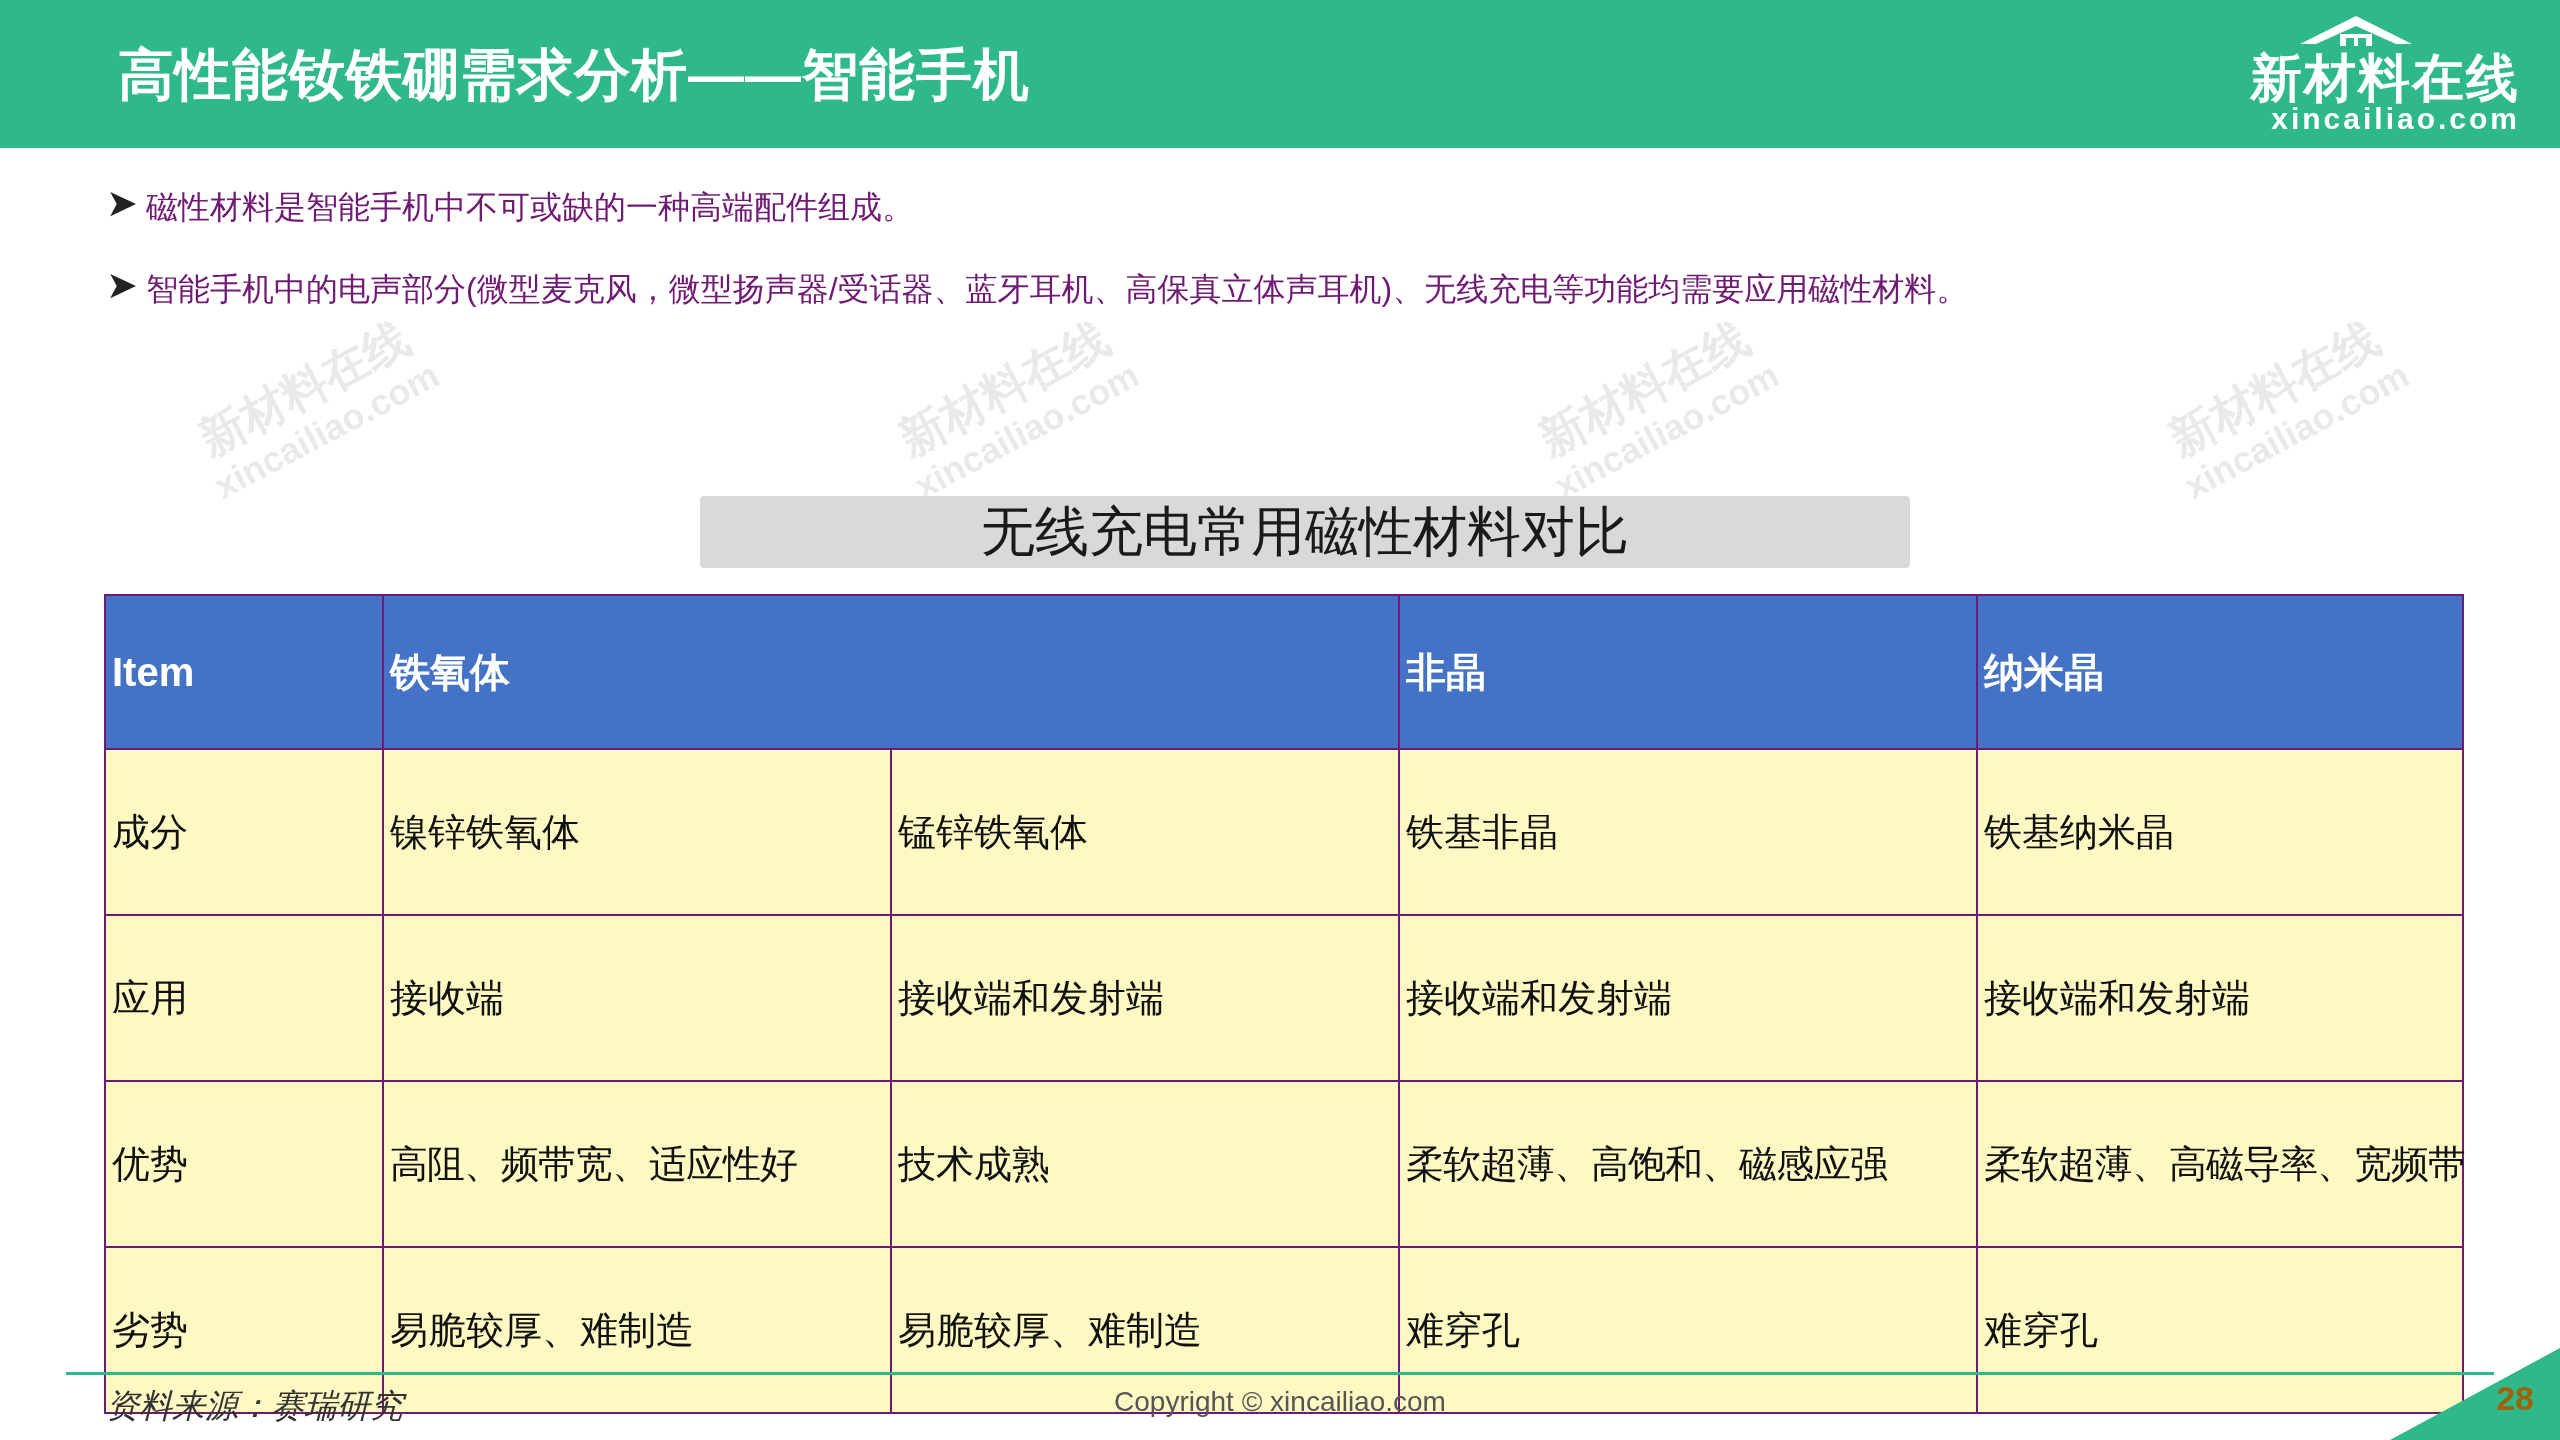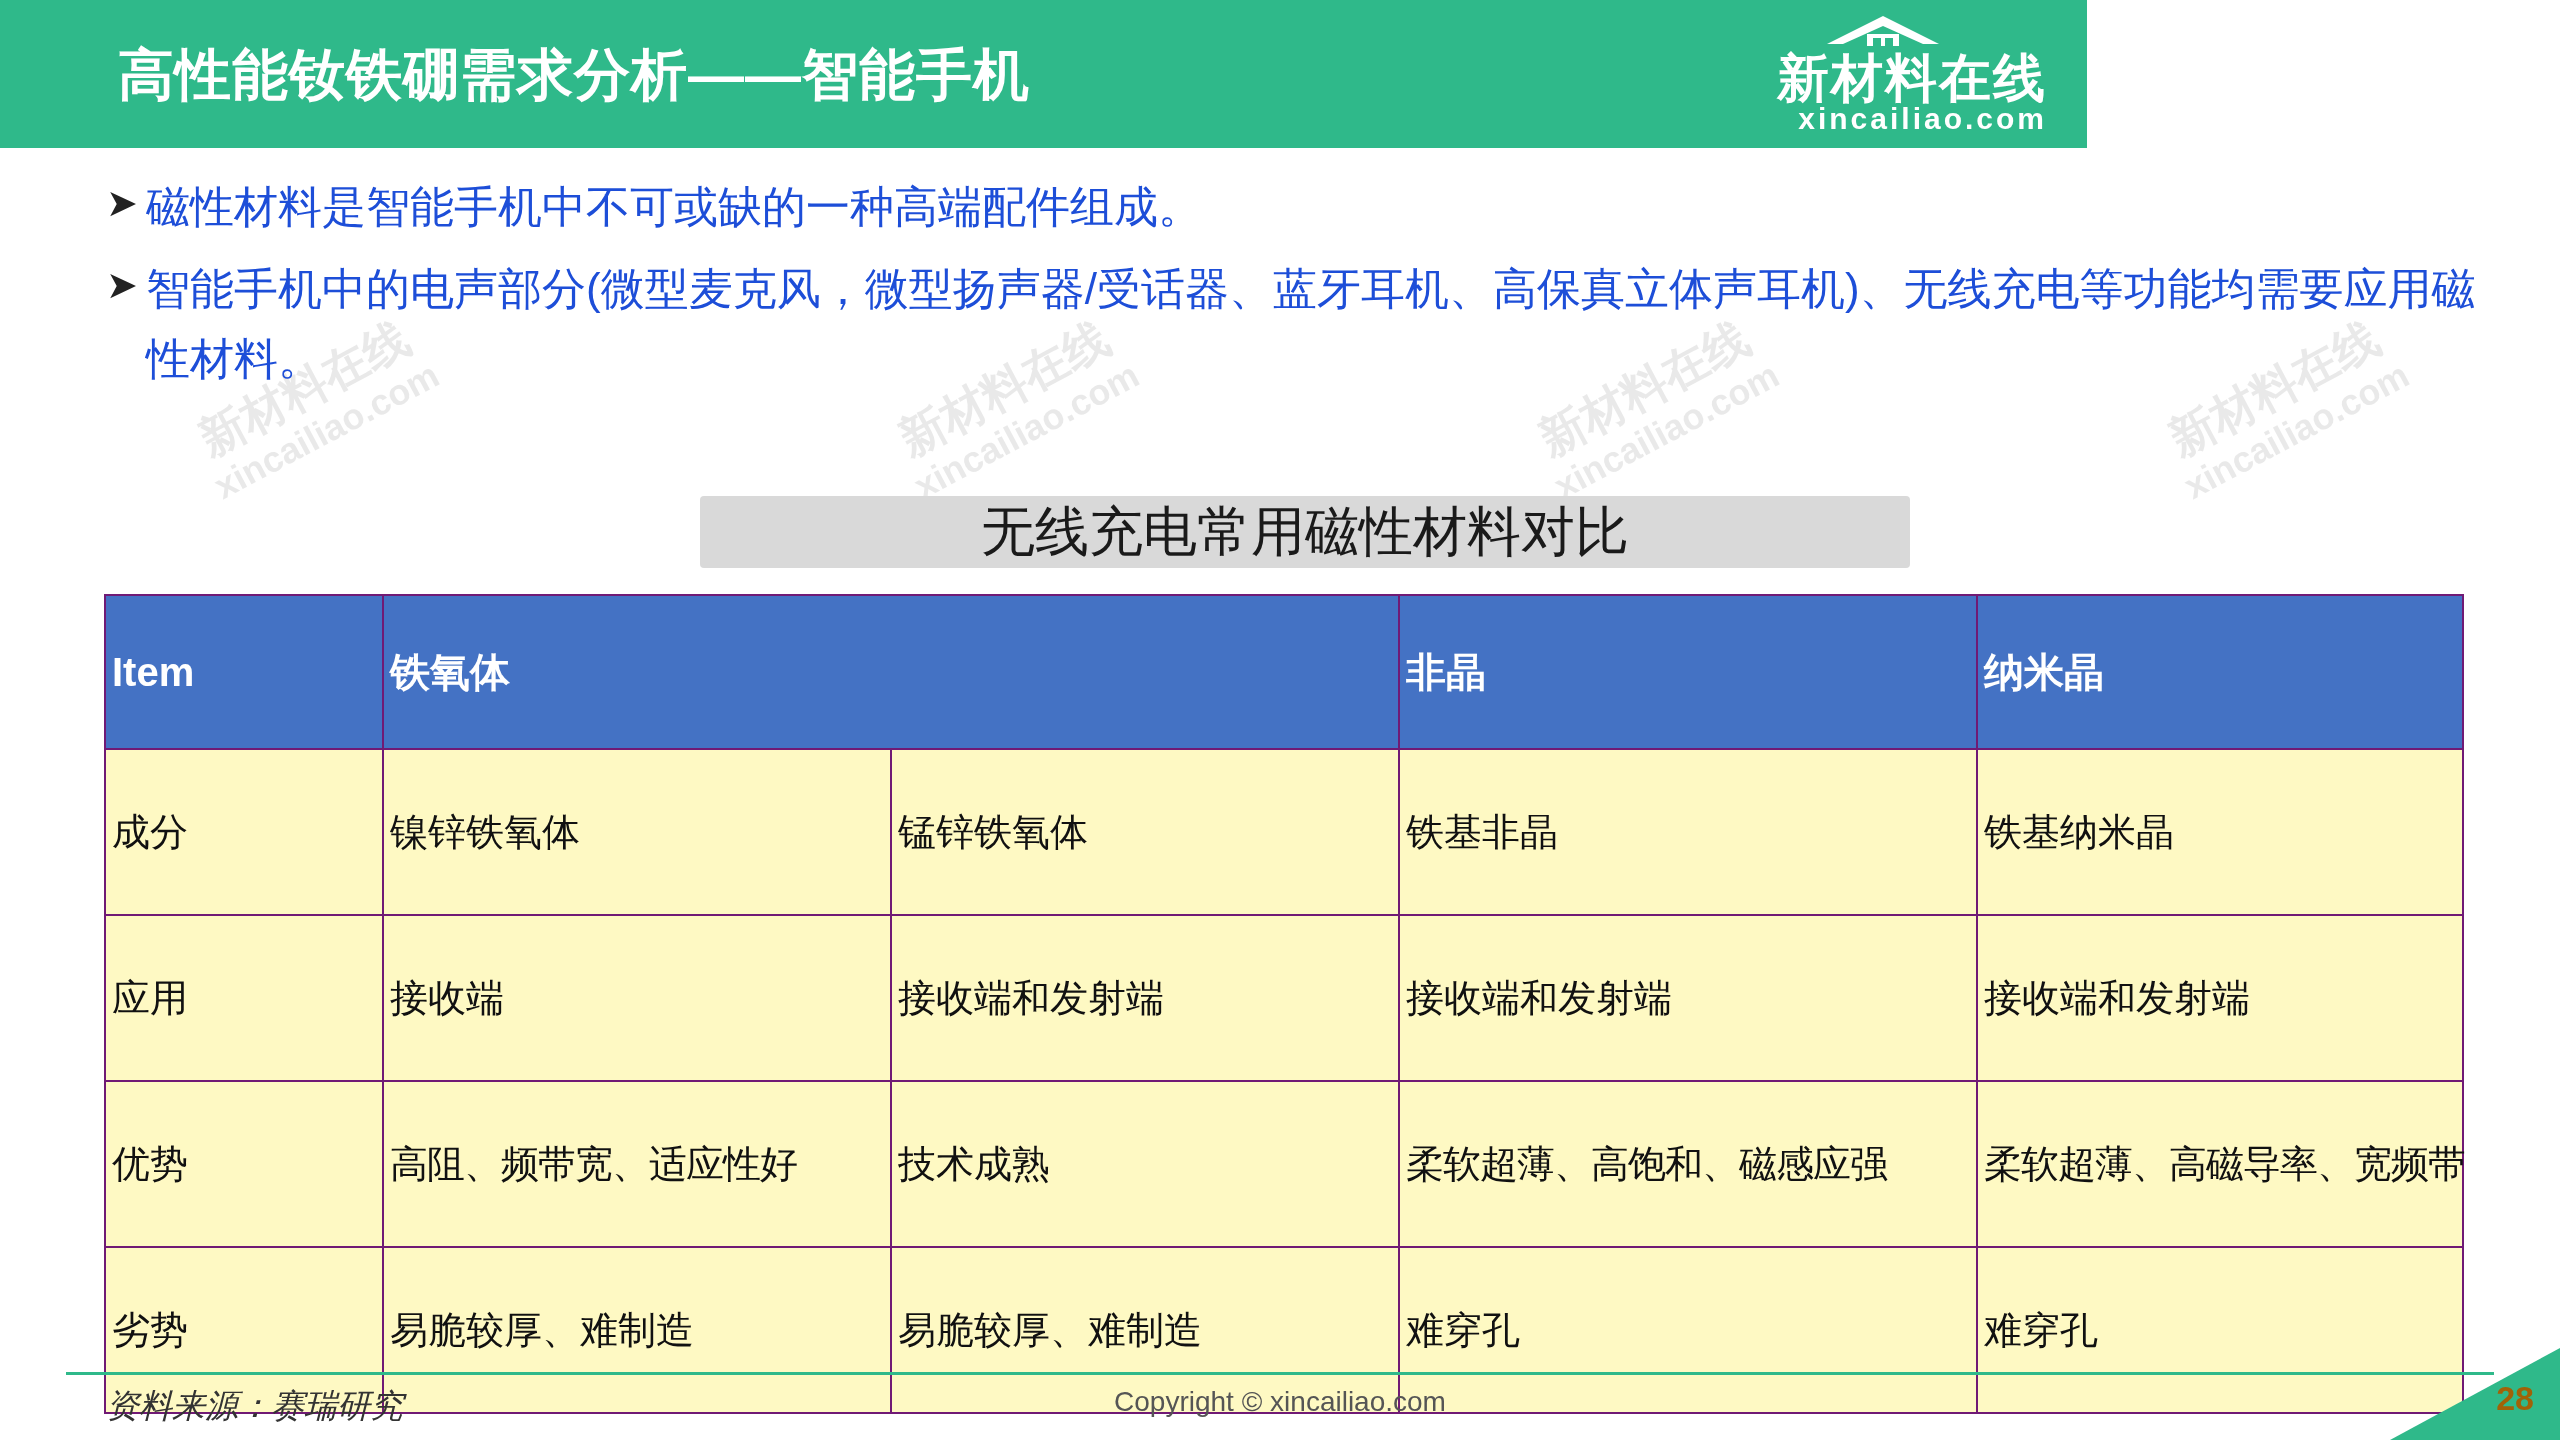--- a/index.html
+++ b/index.html
@@ -12,21 +12,21 @@
     height: 1440px;
     font-family: "Liberation Sans", sans-serif;
     position: relative;
     overflow: hidden;
   }
 
   
   .header {
     position: absolute;
     top: 0; left: 0;
-    width: 2087px;
+    width: 2560px;
     height: 148px;
     background: #2fb98a;
     box-sizing: border-box;
   }
   .header-title {
     position: absolute;
     left: 118px;
     top: 38px;
     font-size: 56px;
     font-weight: bold;
@@ -85,23 +85,23 @@
     flex: 0 0 auto;
     width: 46px;
     font-size: 38px;
     line-height: 62px;
     color: #222222;
     text-align: left;
     padding-left: 6px;
     box-sizing: border-box;
   }
   .bullet-text {
-    font-size: 44px;
+    font-size: 32px;
     line-height: 70px;
-    color: #1d4ed8;
+    color: #701a75;
     max-width: 2330px;
   }
 
   
   .table-caption {
     position: absolute;
     left: 700px;
     top: 496px;
     width: 1210px;
     height: 72px;

